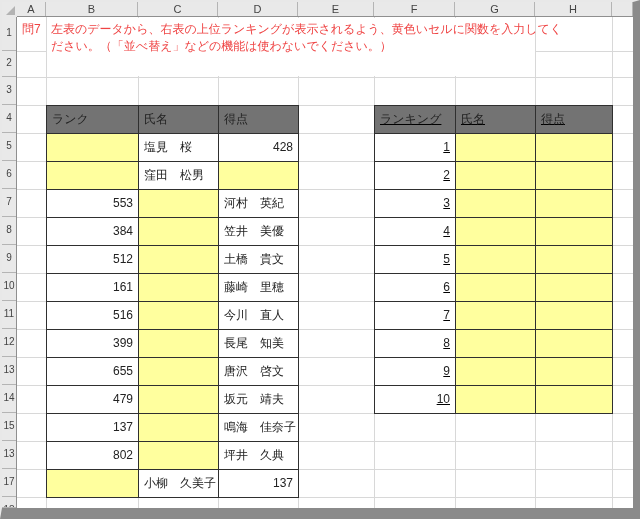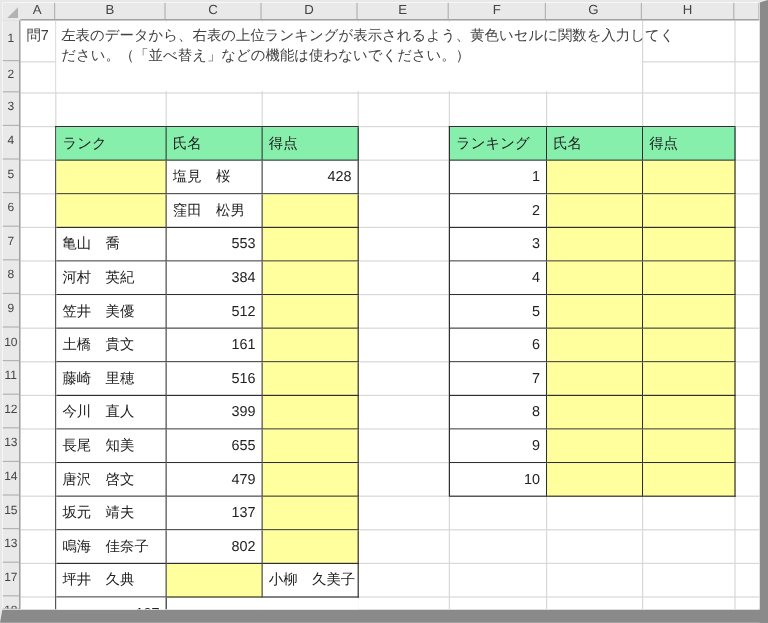--- a/index.html
+++ b/index.html
@@ -19,30 +19,30 @@
   .corner-tri { position:absolute; right:2px; bottom:2px; width:0; height:0; border-left:9px solid transparent; border-bottom:9px solid #b3b3b3; }
   .chcell { position:absolute; top:0; height:14px; line-height:14px; text-align:center; font-size:11px; color:#444; border-right:1px solid #b4b4b4; }
   .rhcell { position:absolute; left:0; width:14px; text-align:center; font-size:10px; color:#444; border-bottom:1px solid #b4b4b4; line-height:26px; overflow:hidden; }
 
   
   .vline { position:absolute; top:15px; width:1px; height:491px; background:#d8d8d8; }
   .hline { position:absolute; left:15px; width:616px; height:1px; background:#d8d8d8; }
   .hseg  { position:absolute; height:1px; background:#d8d8d8; }
 
   .overlay { position:absolute; left:45px; top:16px; width:488px; height:58px; background:#ffffff; }
-  .ptext { position:absolute; font-size:12px; color:#404040; white-space:nowrap; line-height:14px;text-align:center; }
+  .ptext { position:absolute; font-size:12px; color:#ef4444; white-space:nowrap; line-height:14px;text-align:center; }
 
   
   .xtable { position:absolute; display:grid; background:#fff; border-top:1px solid #2f2f2f; border-left:1px solid #2f2f2f; }
   .lt { left:44px; top:103px; grid-template-columns:92px 80px 80px; }
-  .rt { left:372px; top:103px; grid-template-columns:81px 80px 77px; }
+  .rt { left:372px; top:103px; grid-template-columns:81px 80px 77px;text-decoration:underline; }
   .cell { height:28px; line-height:27px; font-size:12px; color:#222; padding:0 5px;
           border-right:1px solid #2f2f2f; border-bottom:1px solid #2f2f2f;
           overflow:hidden; white-space:nowrap; background:#fff; }
-  .th { background:#86efac; }
+  .th { background:#737373; }
   .yellow { background:#ffff9e; }
   .num { text-align:right; }
 </style>
 </head>
 <body>
 
 <div class="frame">
   <div class="sheet">
 
     <div>
@@ -120,21 +120,20 @@
       <div class="cell th">得点</div>
 
       <div class="cell yellow"></div>
       <div class="cell">塩見　桜</div>
       <div class="cell num">428</div>
 
       <div class="cell yellow"></div>
       <div class="cell">窪田　松男</div>
 
       <div class="cell yellow"></div>
-      <div class="cell">亀山　喬</div>
       <div class="cell num">553</div>
 
       <div class="cell yellow"></div>
       <div class="cell">河村　英紀</div>
       <div class="cell num">384</div>
 
       <div class="cell yellow"></div>
       <div class="cell">笠井　美優</div>
       <div class="cell num">512</div>
 

